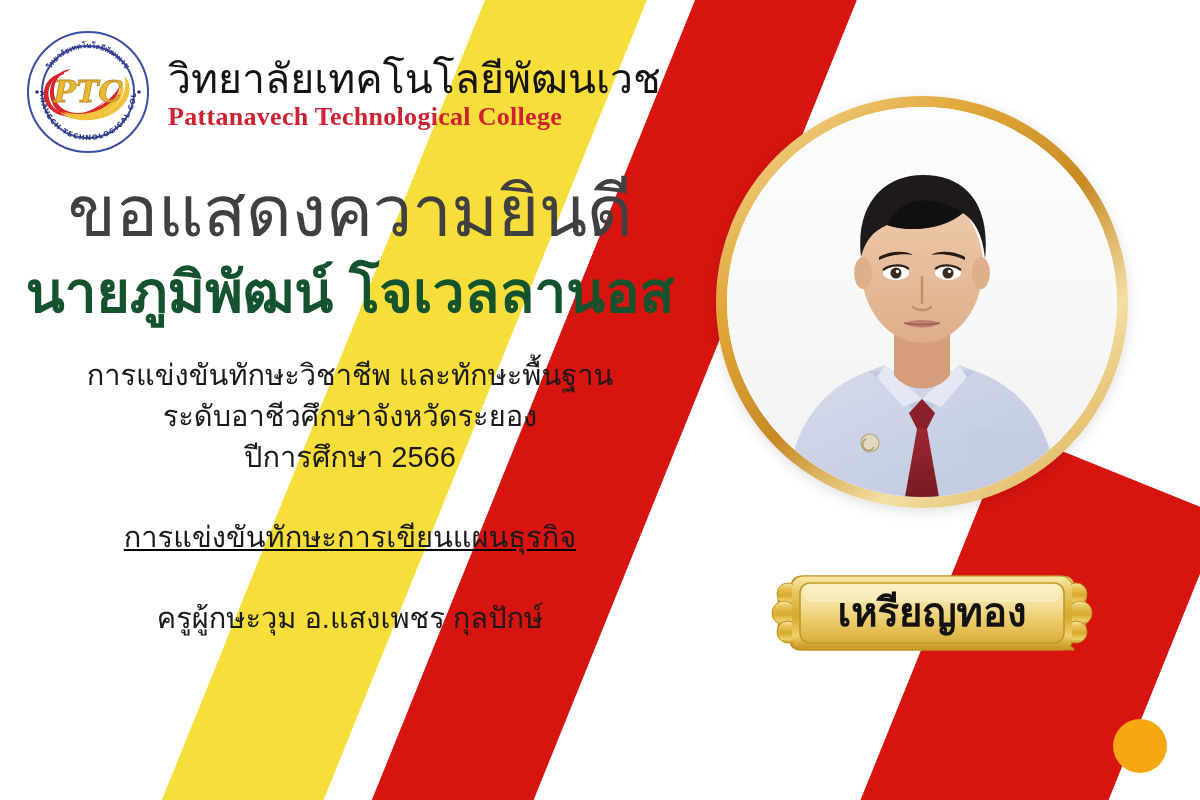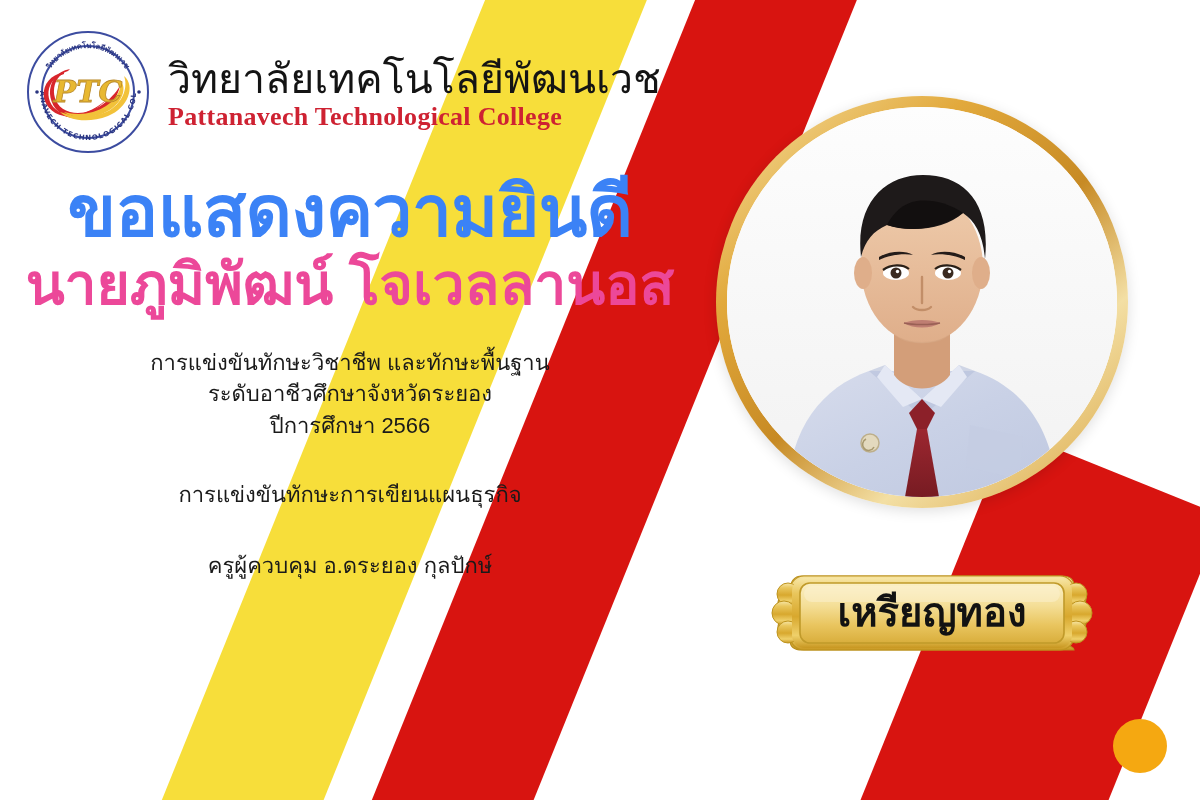--- a/index.html
+++ b/index.html
@@ -110,44 +110,45 @@
   .content {
     position: absolute;
     left: 0;
     top: 172px;
     width: 700px;
     z-index: 5;
     text-align: center;
   }
   .headline {
     font-size: 71px;
-    font-weight: bold;
-    color: #3b82f6;
+    font-weight: normal;
+    color: #404040;
     line-height: 1.12;
     letter-spacing: -0.5px;
     white-space: nowrap;
   }
   .honoree {
     font-size: 57px;
     font-weight: bold;
-    color: #ec4899;
+    color: #14532d;
     line-height: 1.15;
+    margin-top: 8px;
     white-space: nowrap;
   }
   .block {
     margin-top: 30px;
   }
   .block-line {
-    font-size: 22px;
+    font-size: 29px;
     font-weight: 400;
     color: #1a1a1a;
     line-height: 1.42;
     white-space: nowrap;
   }
-  .block-competition { margin-top: 38px; }
+  .block-competition { margin-top: 38px; text-decoration: underline; }
   .block-advisor { margin-top: 40px; }
 
   
   .portrait-wrap {
     position: absolute;
     left: 716px;
     top: 96px;
     width: 412px;
     height: 412px;
     border-radius: 50%;
@@ -242,21 +243,21 @@
       <div class="block-line">การแข่งขันทักษะวิชาชีพ และทักษะพื้นฐาน</div>
       <div class="block-line">ระดับอาชีวศึกษาจังหวัดระยอง</div>
       <div class="block-line">ปีการศึกษา 2566</div>
     </div>
 
     <div class="block block-competition">
       <div class="block-line">การแข่งขันทักษะการเขียนแผนธุรกิจ</div>
     </div>
 
     <div class="block block-advisor">
-      <div class="block-line">ครูผู้ควบคุม  อ.ดระยอง กุลปักษ์</div>
+      <div class="block-line">ครูผู้กษะวุม  อ.แสงเพชร กุลปักษ์</div>
     </div>
   </div>
 
   <div class="portrait-wrap">
     <div class="portrait">
       <svg viewBox="0 0 390 390" xmlns="http://www.w3.org/2000/svg">
         <defs>
           <linearGradient id="bgGrad" x1="0" y1="0" x2="0" y2="1">
             <stop offset="0%" stop-color="#FDFDFD"></stop>
             <stop offset="100%" stop-color="#F2F2F2"></stop>

